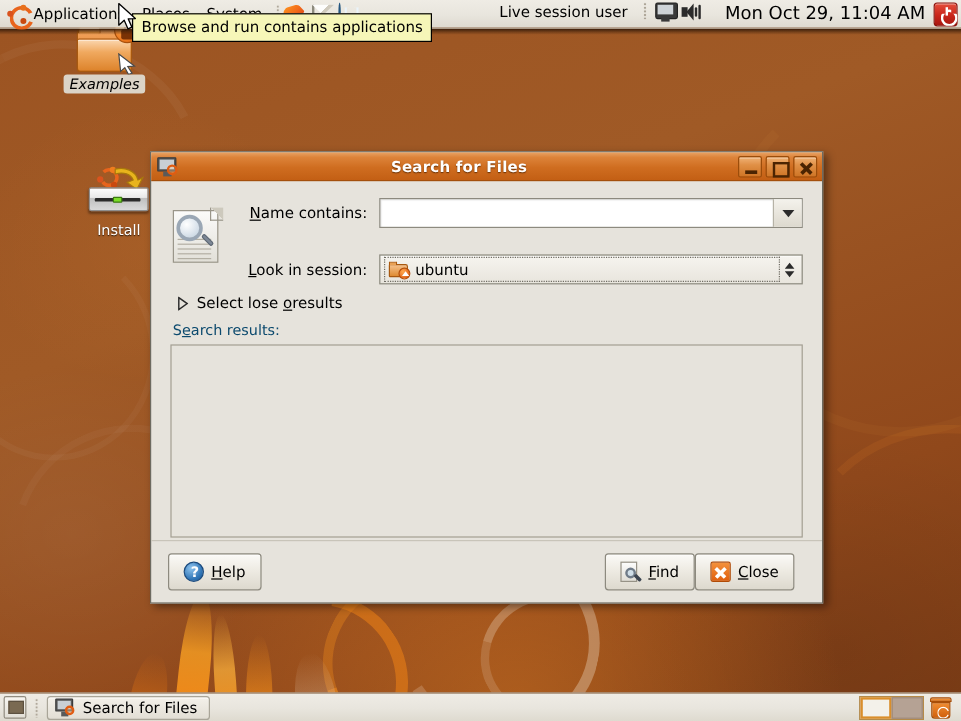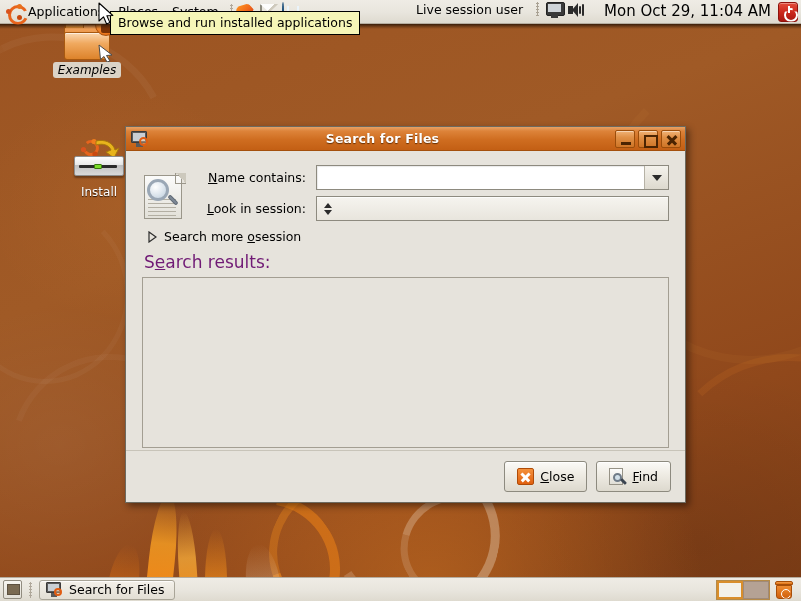--- a/index.html
+++ b/index.html
@@ -185,21 +185,21 @@
     background:linear-gradient(180deg,#f0b377 0%,#e09046 40%,#cf7526 100%);
     position:relative; cursor:default; box-shadow:inset 0 1px 0 rgba(255,255,255,.45); }
   .wb-min::after { content:""; position:absolute; left:5px; top:11px; width:10px; height:3px; background:#4b2402; }
   .wb-max::after { content:""; position:absolute; left:5px; top:4px; width:10px; height:9px; border:2px solid #4b2402; }
   .wb-close::before, .wb-close::after { content:""; position:absolute; left:4px; top:8px; width:12px; height:2.5px; background:#4b2402; }
   .wb-close::before { transform:rotate(45deg); }
   .wb-close::after { transform:rotate(-45deg); }
 
   #dialog-body { flex:1; padding:14px 16px 0 16px; display:flex; flex-direction:column; position:relative; }
 
-  .form-row { display:flex; align-items:center; margin-bottom:6px; }
+  .form-row { display:flex; align-items:center; margin-bottom:22px; }
   .search-doc-ic { width:44px; height:48px; position:relative; flex:0 0 44px; margin-right:6px; }
   .doc-page { position:absolute; left:2px; top:2px; width:38px; height:44px;
     background:linear-gradient(180deg,#fbfbfa 0%,#e2e0d8 100%); border:1px solid #9a968a; }
   .doc-fold { position:absolute; right:0; top:0; width:11px; height:11px;
     background:linear-gradient(225deg,#cdc9bd 50%,transparent 50%); border-left:1px solid #9a968a; border-bottom:1px solid #9a968a; }
   .doc-lines { position:absolute; left:6px; top:26px; width:28px; }
   .doc-lines i { display:block; height:1px; background:#b3afa3; margin-bottom:3px; }
   .doc-mag { position:absolute; left:5px; top:6px; width:22px; height:22px; border-radius:50%;
     border:3px solid #9aa7b5; background:radial-gradient(circle at 35% 32%,rgba(255,255,255,.95),rgba(150,180,210,.55)); }
   .doc-mag-h { position:absolute; left:25px; top:25px; width:12px; height:4px; background:#7d8896;
@@ -242,21 +242,21 @@
   .folder-combo-text { font-size:12.5px; }
   .spinner { width:16px; flex:0 0 16px; display:flex; flex-direction:column; align-items:center; justify-content:center; gap:2px; cursor:default; }
   .spin-up { width:0;height:0;border-left:4px solid transparent;border-right:4px solid transparent;border-bottom:5px solid #2b2b2b; }
   .spin-dn { width:0;height:0;border-left:4px solid transparent;border-right:4px solid transparent;border-top:5px solid #2b2b2b; }
 
   #expander { display:flex; align-items:center; gap:7px; margin:4px 0 8px 6px; cursor:default; }
   .exp-tri-outline { width:9px; height:12px; position:relative; }
   .exp-tri-outline svg { display:block; }
   #expander-label { font-size:12.5px; }
 
-  #results-label { font-size:17px; color:#701a75; margin:0 0 5px 2px; }
+  #results-label { font-size:12px; color:#0c4a6e; margin:0 0 5px 2px; }
   #results-box { flex:1; border:1px solid #a39e92; background:#e6e3dc; margin-bottom:2px; }
 
   #dialog-footer { height:52px; flex:0 0 52px; display:flex; align-items:center; padding:0 14px;
     border-top:1px solid #c8c4b9; }
   .btn { height:31px; min-width:66px; padding:0 12px; display:flex; align-items:center; justify-content:center; gap:6px;
     border:1px solid #8d8a7f; border-radius:3px;
     background:linear-gradient(180deg,#fbfaf7 0%,#eeebe3 45%,#ddd9ce 100%);
     font-size:12.5px; cursor:default; box-shadow:inset 0 1px 0 rgba(255,255,255,.85); }
   .btn-spacer { flex:1; }
   .help-ic2 { width:17px;height:17px;border-radius:50%;
@@ -399,55 +399,67 @@
             <input type="text" value="" style="">
             <div class="combo-arrow">
               <span class="tri-down"></span>
             </div>
           </div>
         </div>
 
         <div class="form-row" style="margin-bottom:4px;">
           <div class="field-label"><span class="mn">L</span><span>ook in session:</span></div>
           <div class="folder-combo">
+            <div class="folder-combo-inner">
+              <div class="mini-folder">
+                <div class="mf-b"></div>
+                  <div class="mf-t"></div>
+                  <div class="mf-home"></div>
+              </div>
+              <span class="folder-combo-text">ubuntu</span>
+            </div>
             <div class="spinner">
               <span class="spin-up"></span>
               <span class="spin-dn"></span>
             </div>
           </div>
         </div>
       </div>
     </div>
 
     <div id="expander">
       <span class="exp-tri-outline">
         <svg width="9" height="12" viewBox="0 0 9 12">
             <path d="M1 1 L8 6 L1 11 Z" fill="none" stroke="#2b2b2b" stroke-width="1.2"></path>
           </svg>
       </span>
-      <span id="expander-label"><span>Search more </span><span class="mn">o</span><span>session</span></span>
+      <span id="expander-label"><span>Select lose </span><span class="mn">o</span><span>results</span></span>
     </div>
 
     <div id="results-label"><span>S</span><span class="mn">e</span><span>arch results:</span></div>
     <div id="results-box"></div>
   </div>
 
   <div id="dialog-footer">
+    <div class="btn">
+      <span class="help-ic2"></span>
+      <span><span class="mn">H</span><span>elp</span></span>
+    </div>
     <div class="btn-spacer"></div>
-    <div class="btn" style="margin-right:9px;">
-      <span class="close-ic"></span>
-      <span><span class="mn">C</span><span>lose</span></span>
-    </div>
     <div class="btn">
       <span class="find-ic">
         <span class="fd-p"></span>
           <span class="fd-m"></span>
           <span class="fd-h"></span>
       </span>
       <span><span class="mn">F</span><span>ind</span></span>
+    </div>
+    <div class="btn" style="margin-right:9px;">
+      <span class="close-ic"></span>
+      <span><span class="mn">C</span><span>lose</span></span>
     </div>
   </div>
 </div>
 
 <div id="top-panel-shadow"></div>
 <div id="top-panel">
   <div class="menu-item">
     <span class="ubuntu-logo">
       <span class="ub-dot ub-d1"></span>
         <span class="ub-dot ub-d2"></span>
@@ -478,21 +490,21 @@
         <span class="spk-cone"></span>
       <span class="spk-w spk-w1"></span>
         <span class="spk-w spk-w2"></span>
     </span>
     <span class="clock">Mon Oct 29, 11:04 AM</span>
     <span class="power-btn"></span>
   </div>
 </div>
 
 <div id="tooltip">
-  <span>Browse and run installed applications</span>
+  <span>Browse and run contains applications</span>
 </div>
 <svg id="cursor" width="20" height="26" viewBox="0 0 20 26">
   <path d="M1 1 L1 19 L5.5 14.8 L8.6 22 L11.9 20.6 L8.9 13.8 L14.8 13.5 Z" fill="#ffffff" stroke="#000000" stroke-width="1.1" stroke-linejoin="round"></path>
 </svg>
 
 <div id="bottom-panel">
   <div class="show-desktop"></div>
   <span class="launcher-sep"></span>
   <div class="task-btn">
     <span class="task-ic">

